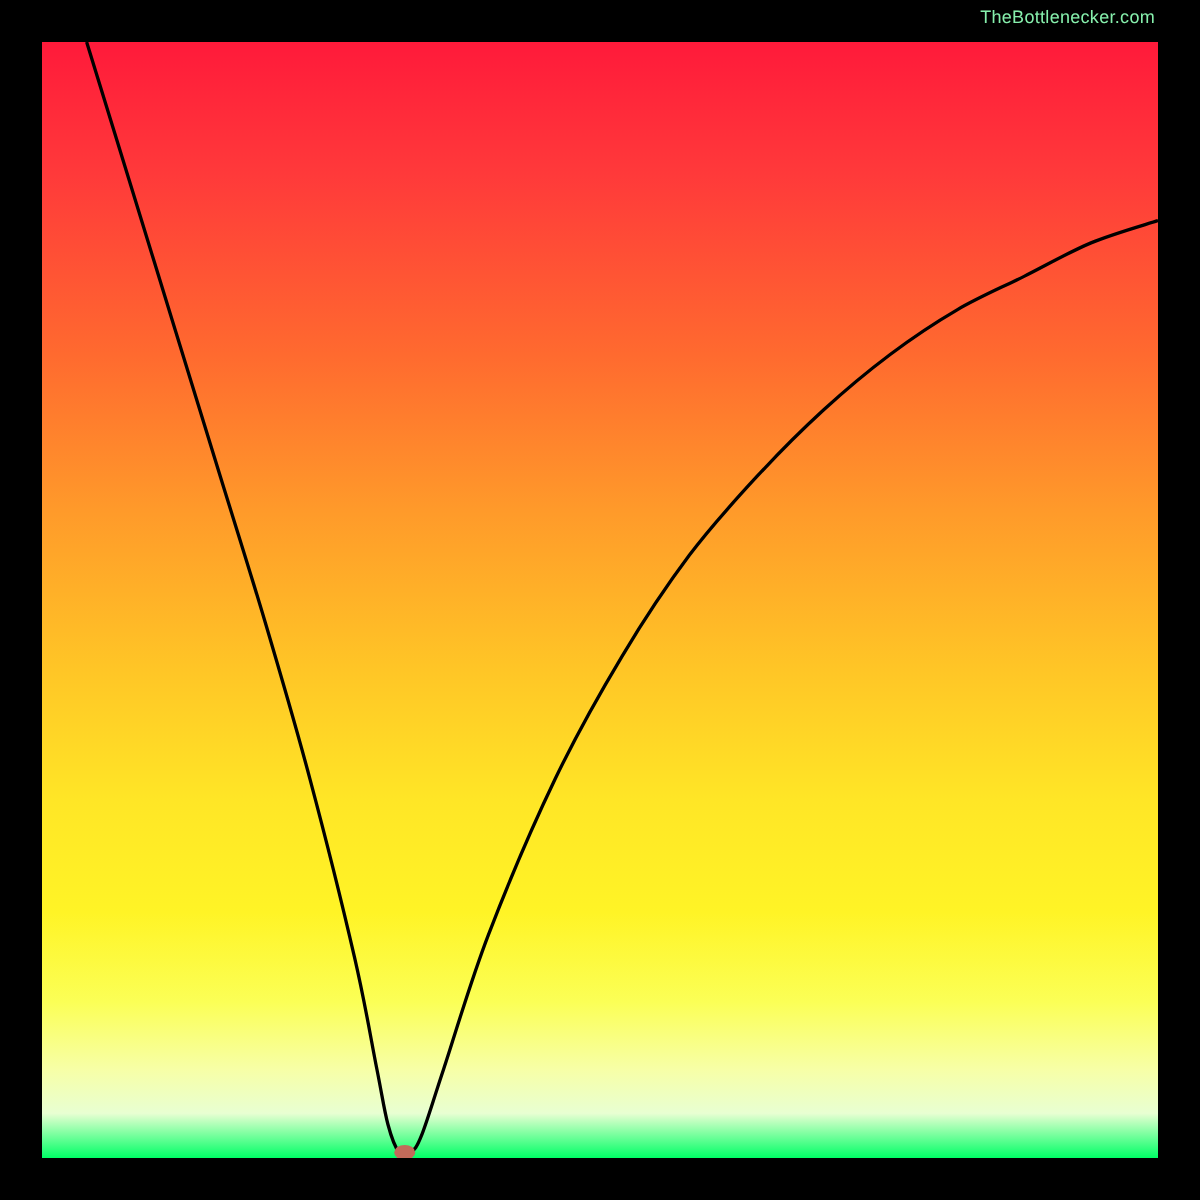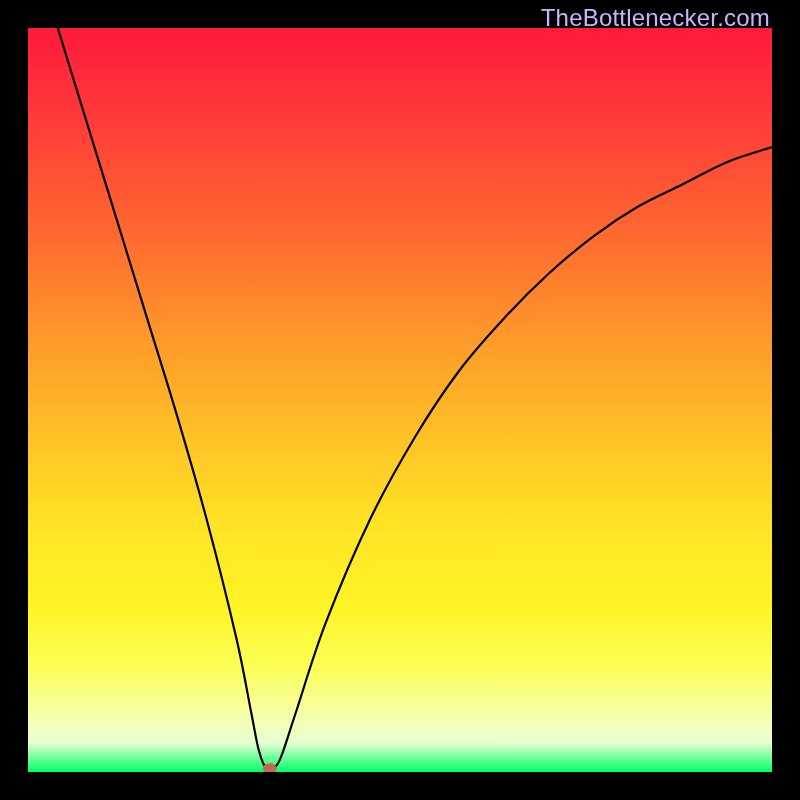--- a/index.html
+++ b/index.html
@@ -52,22 +52,22 @@
     position: absolute;
     top: 0;
     left: 0;
     width: 100%;
     height: 100%;
   }
   .watermark {
     position: absolute;
     top: 4px;
     right: 30px;
-    color: #c4b5fd;
-    font-size: 24px;
+    color: #86efac;
+    font-size: 12px;
     font-weight: 500;
     letter-spacing: 0.2px;
   }
 </style>
 </head>
 <body>
 
 <div class="frame">
   <div class="plot-area">
     <div class="gradient-bg"></div>

